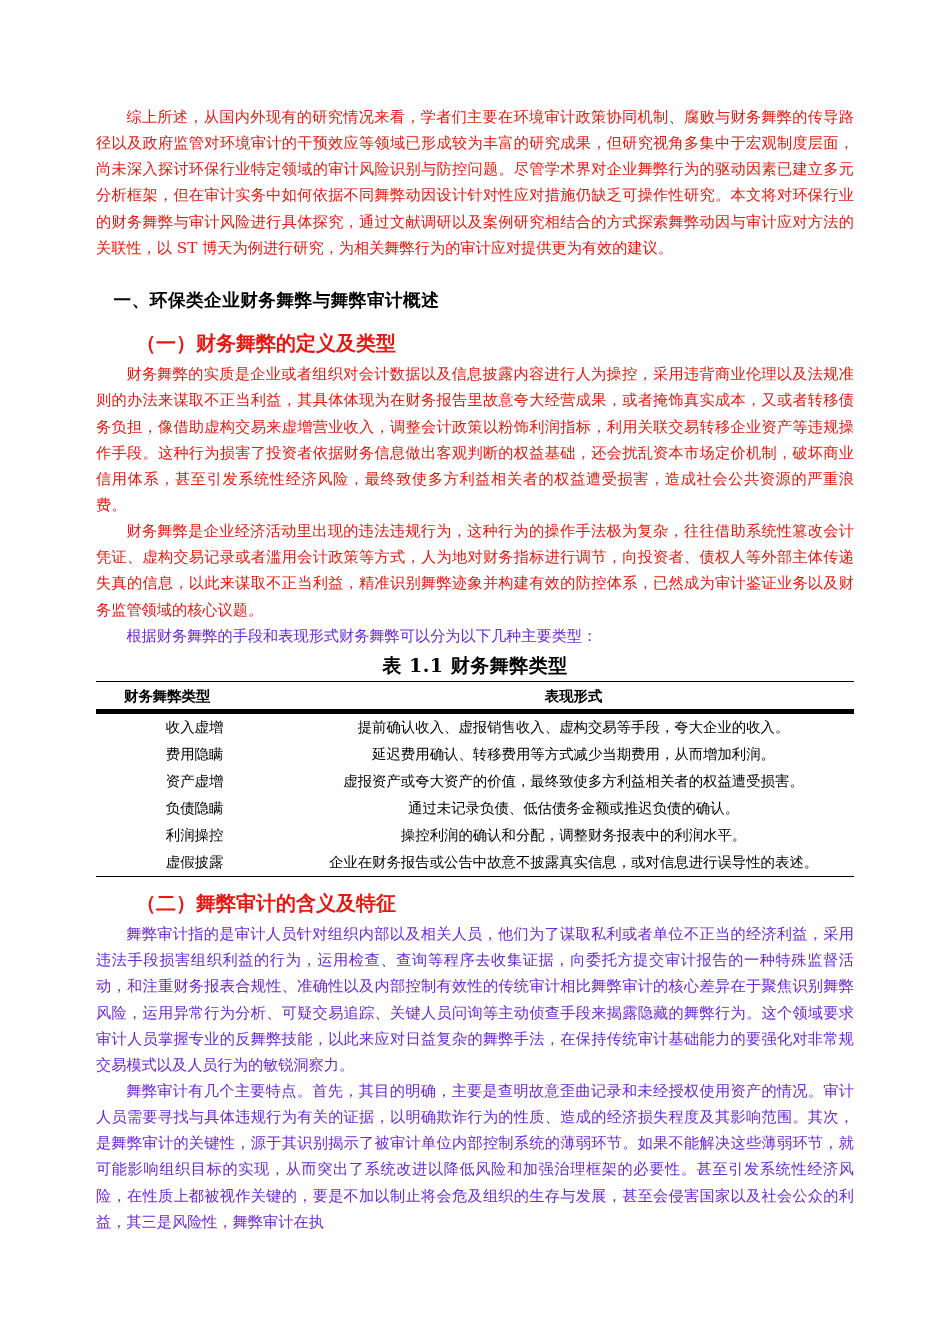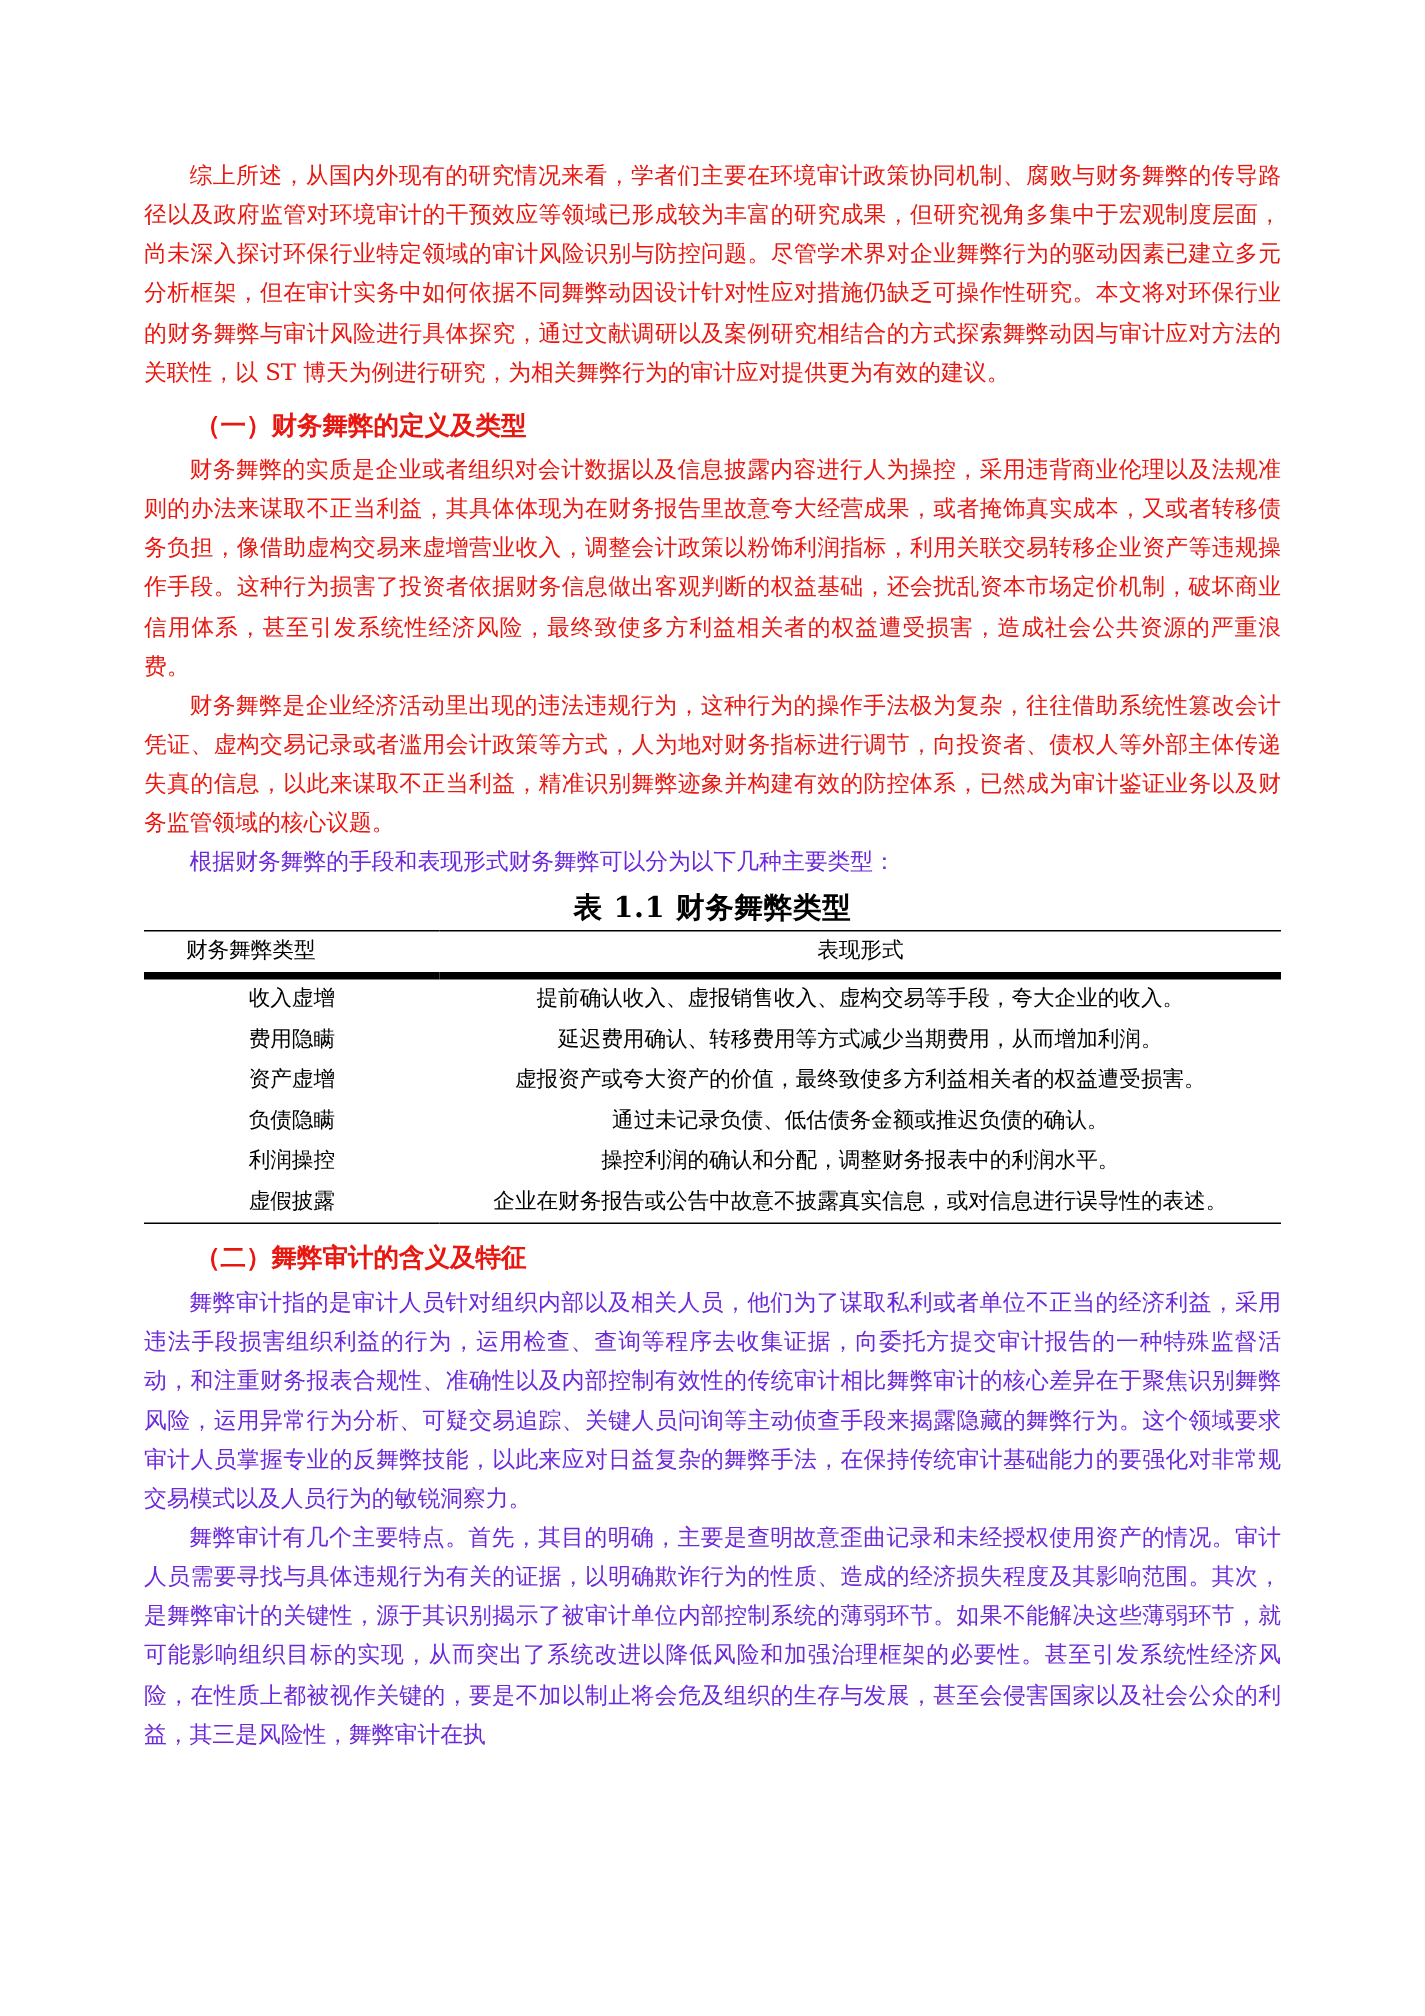--- a/index.html
+++ b/index.html
@@ -39,21 +39,21 @@
   }
   h1.sec {
     font-size: 17.6px;
     font-weight: bold;
     margin: 26px 0 14px 0;
     text-indent: 1em;
     letter-spacing: 0.5px;
     line-height: 1.5;
   }
   h2.sub {
-    font-size: 17px;
+    font-size: 20px;
     font-weight: bold;
     margin: 10px 0 2px 0;
     text-indent: 2em;
     line-height: 1.6;
   }
   h2.sub.red {
     color: #e8170f;
   }
   .table-caption {
     text-align: center;
@@ -62,21 +62,21 @@
     margin: 4px 0 2px 0;
     letter-spacing: 0.5px;
   }
   table.three-line {
     width: 100%;
     border-collapse: collapse;
     font-size: 14.4px;
     line-height: 1.6;
   }
   table.three-line thead th {
-    font-weight: normal;
+    font-weight: bold;
     border-top: 1.4px solid #000;
     border-bottom: 5px solid #000000;
     padding: 2px 4px;
     text-align: center;
   }
   table.three-line thead th.col1 {
     width: 26%;
     text-align: left;
     padding-left: 28px;
   }
@@ -92,20 +92,21 @@
     border-bottom: 1.4px solid #000;
   }
 </style>
 </head>
 <body>
 
 <div class="page">
 
   <p class="red">综上所述，从国内外现有的研究情况来看，学者们主要在环境审计政策协同机制、腐败与财务舞弊的传导路径以及政府监管对环境审计的干预效应等领域已形成较为丰富的研究成果，但研究视角多集中于宏观制度层面，尚未深入探讨环保行业特定领域的审计风险识别与防控问题。尽管学术界对企业舞弊行为的驱动因素已建立多元分析框架，但在审计实务中如何依据不同舞弊动因设计针对性应对措施仍缺乏可操作性研究。本文将对环保行业的财务舞弊与审计风险进行具体探究，通过文献调研以及案例研究相结合的方式探索舞弊动因与审计应对方法的关联性，以 ST 博天为例进行研究，为相关舞弊行为的审计应对提供更为有效的建议。</p>
 
+  <h1 class="sec">一、环保类企业财务舞弊与舞弊审计概述</h1>
 
   <h2 class="sub red">（一）财务舞弊的定义及类型</h2>
 
   <p class="red">财务舞弊的实质是企业或者组织对会计数据以及信息披露内容进行人为操控，采用违背商业伦理以及法规准则的办法来谋取不正当利益，其具体体现为在财务报告里故意夸大经营成果，或者掩饰真实成本，又或者转移债务负担，像借助虚构交易来虚增营业收入，调整会计政策以粉饰利润指标，利用关联交易转移企业资产等违规操作手段。这种行为损害了投资者依据财务信息做出客观判断的权益基础，还会扰乱资本市场定价机制，破坏商业信用体系，甚至引发系统性经济风险，最终致使多方利益相关者的权益遭受损害，造成社会公共资源的严重浪费。</p>
 
   <p class="red">财务舞弊是企业经济活动里出现的违法违规行为，这种行为的操作手法极为复杂，往往借助系统性篡改会计凭证、虚构交易记录或者滥用会计政策等方式，人为地对财务指标进行调节，向投资者、债权人等外部主体传递失真的信息，以此来谋取不正当利益，精准识别舞弊迹象并构建有效的防控体系，已然成为审计鉴证业务以及财务监管领域的核心议题。</p>
 
   <p class="black">根据财务舞弊的手段和表现形式财务舞弊可以分为以下几种主要类型：</p>
 
   <div class="table-caption">表 1.1 财务舞弊类型</div>

